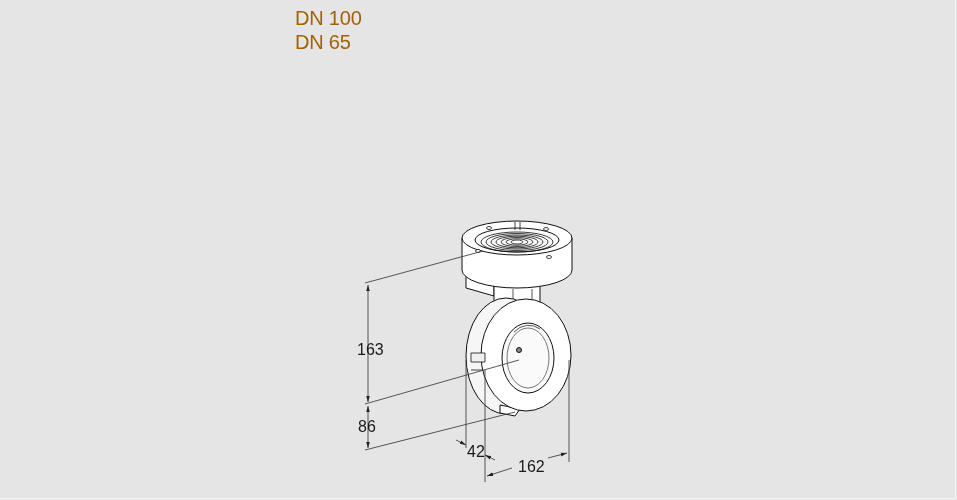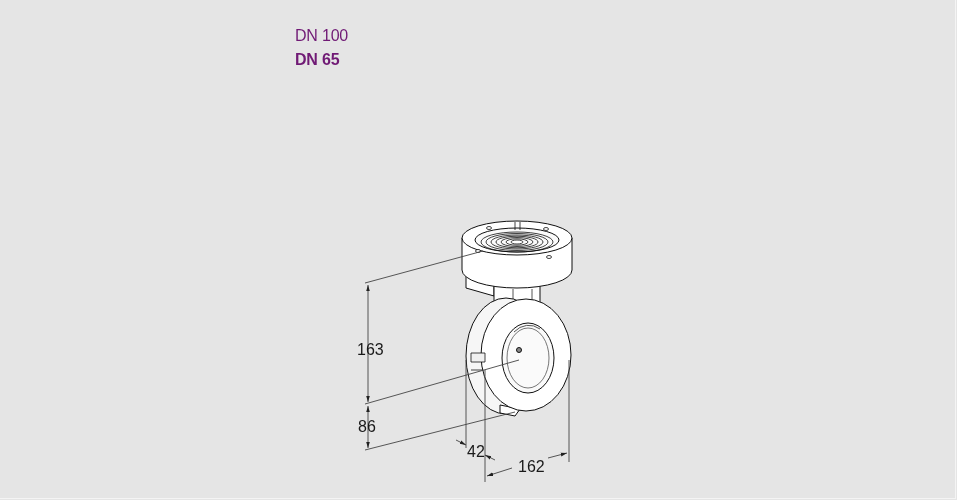--- a/index.html
+++ b/index.html
@@ -7,24 +7,24 @@
       width: 957px; height: 500px; overflow: hidden;
       background: #e5e5e5;
       font-family: "Liberation Sans", sans-serif;
       position: relative;
     }
     .frame {
       position: absolute; left: 0; top: 0; width: 955px; height: 498px;
       border-right: 1px solid #f4f4f4; border-bottom: 1px solid #f4f4f4;
     }
     .label {
-      position: absolute; font-size: 16px; color: #701a75; letter-spacing: -0.2px; margin-top: 20px;
+      position: absolute; font-size: 20px; color: #a16207; letter-spacing: -0.2px;
     }
     #lbl1 { left: 295px; top: 7px; }
-    #lbl2 { left: 295px; top: 31px; font-weight: bold; }
+    #lbl2 { left: 295px; top: 31px; }
     svg { position: absolute; left: 0; top: 0; }
     .dim { font-family: "Liberation Sans", sans-serif; font-size: 16px; fill: #1a1a1a; }
   </style>
 </head>
 <body>
 
 <div class="frame"></div>
 
 <div class="label" id="lbl1">DN 100</div>
 <div class="label" id="lbl2">DN 65</div>

